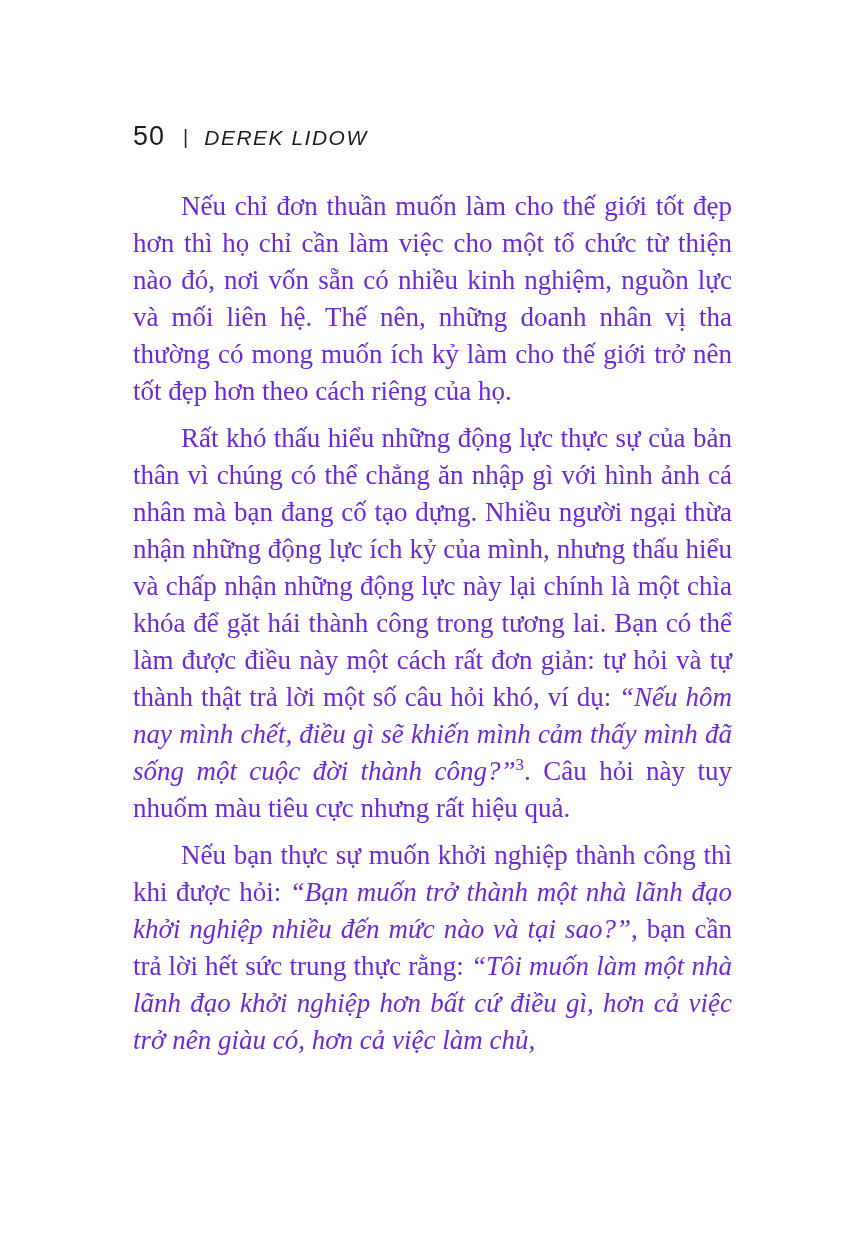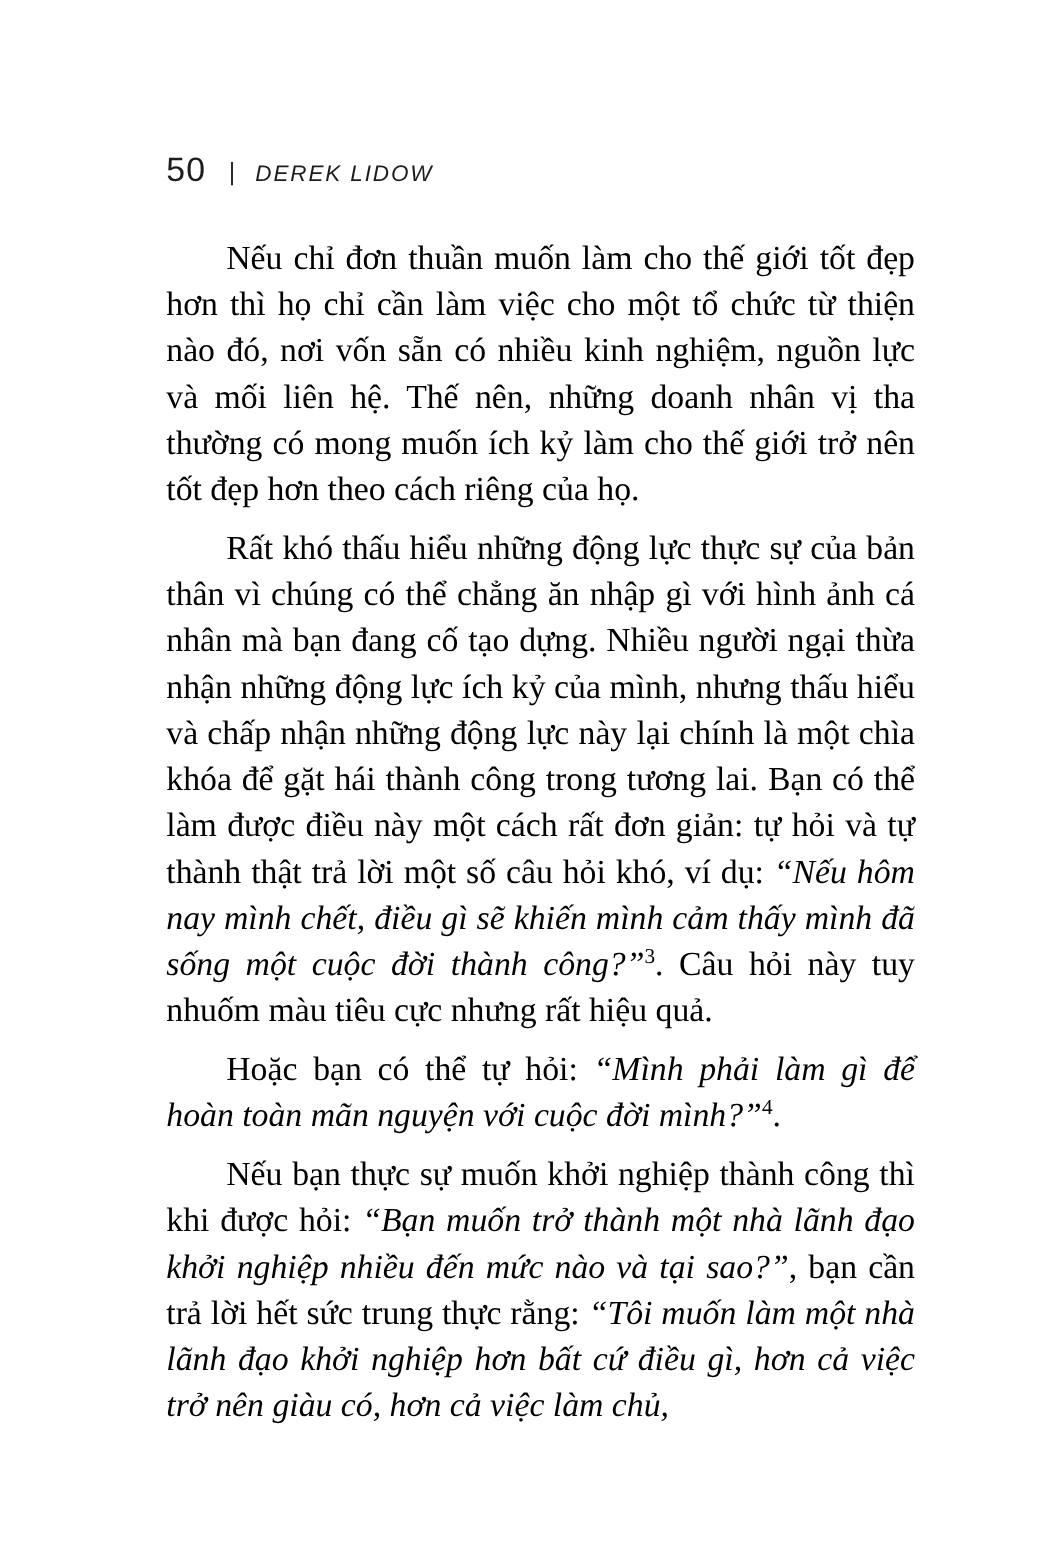--- a/index.html
+++ b/index.html
@@ -31,39 +31,39 @@
   }
   .header-sep {
     font-size: 20px;
     font-weight: 300;
     margin: 0 16px 0 18px;
     color: #2a2a2a;
     transform: translateY(-1px);
     display: inline-block;
   }
   .author-name {
-    font-size: 18px;
+    font-size: 21px;
     font-style: italic;
     letter-spacing: 1.5px;
     text-transform: uppercase;
     color: #1c1c1c;
   }
   .body-text {
     position: absolute;
     top: 188px;
     left: 133px;
     width: 599px;
   }
   .body-text p {
     margin: 0 0 10px 0;
     font-size: 27px;
     line-height: 37px;
     text-align: justify;
     text-indent: 48px;
-    color: #000000;
+    color: #6d28d9;
   }
   .seg-normal { font-style: normal; }
   .seg-italic { font-style: italic; }
   .seg-superscript {
     font-size: 17px;
     vertical-align: super;
     line-height: 0;
     font-style: normal;
   }
 </style>
@@ -72,16 +72,15 @@
 
 <div class="page">
   <div class="running-header">
     <span class="page-number">50</span>
     <span class="header-sep">|</span>
     <span class="author-name">Derek Lidow</span>
   </div>
   <div class="body-text" id="page-body">
       <p><span class="seg-normal">Nếu chỉ đơn thuần muốn làm cho thế giới tốt đẹp hơn thì họ chỉ cần làm việc cho một tổ chức từ thiện nào đó, nơi vốn sẵn có nhiều kinh nghiệm, nguồn lực và mối liên hệ. Thế nên, những doanh nhân vị tha thường có mong muốn ích kỷ làm cho thế giới trở nên tốt đẹp hơn theo cách riêng của họ.</span></p>
       <p><span class="seg-normal">Rất khó thấu hiểu những động lực thực sự của bản thân vì chúng có thể chẳng ăn nhập gì với hình ảnh cá nhân mà bạn đang cố tạo dựng. Nhiều người ngại thừa nhận những động lực ích kỷ của mình, nhưng thấu hiểu và chấp nhận những động lực này lại chính là một chìa khóa để gặt hái thành công trong tương lai. Bạn có thể làm được điều này một cách rất đơn giản: tự hỏi và tự thành thật trả lời một số câu hỏi khó, ví dụ: </span><span class="seg-italic">“Nếu hôm nay mình chết, điều gì sẽ khiến mình cảm thấy mình đã sống một cuộc đời thành công?”</span><sup class="seg-superscript">3</sup><span class="seg-normal">. Câu hỏi này tuy nhuốm màu tiêu cực nhưng rất hiệu quả.</span></p>
-      <p><span class="seg-normal">Hoặc bạn có thể tự hỏi: </span><span class="seg-italic">“Mình phải làm gì để hoàn toàn mãn nguyện với cuộc đời mình?”</span><sup class="seg-superscript">4</sup><span class="seg-normal">.</span></p>
       <p><span class="seg-normal">Nếu bạn thực sự muốn khởi nghiệp thành công thì khi được hỏi: </span><span class="seg-italic">“Bạn muốn trở thành một nhà lãnh đạo khởi nghiệp nhiều đến mức nào và tại sao?”</span><span class="seg-normal">, bạn cần trả lời hết sức trung thực rằng: </span><span class="seg-italic">“Tôi muốn làm một nhà lãnh đạo khởi nghiệp hơn bất cứ điều gì, hơn cả việc trở nên giàu có, hơn cả việc làm chủ,</span></p>
     </div>
 </div>
 
 </body></html>

